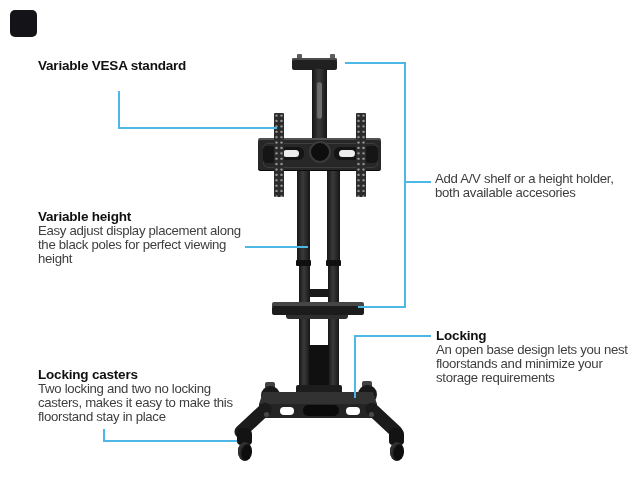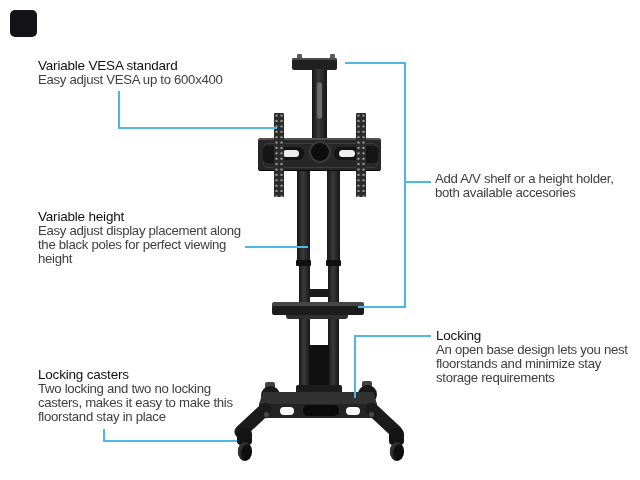--- a/index.html
+++ b/index.html
@@ -2,21 +2,21 @@
 <html><head>
 <meta charset="utf-8">
 <style>
   html,body{margin:0;padding:0;}
   body{width:640px;height:480px;background:#ffffff;overflow:hidden;
        font-family:"Liberation Sans","DejaVu Sans",sans-serif;}
   #canvas{position:relative;width:640px;height:480px;background:#fff;}
 
   
   .callout{position:absolute;}
-  .callout-title{font-size:13.5px;font-weight:normal;color:#101010;
+  .callout-title{font-size:13.5px;font-weight:bold;color:#101010;
                  line-height:14px;letter-spacing:-0.2px;white-space:nowrap;}
   .callout-body{font-size:13.2px;color:#3e3e3e;line-height:14px;
                 letter-spacing:-0.3px;white-space:pre-line;}
 
   
   .cline{position:absolute;background:#4db7e5;}
 
   
   .logo{position:absolute;left:10px;top:10px;width:27px;height:27px;
         background:#141418;border-radius:5px;}
@@ -105,21 +105,20 @@
   <div class="cline" style="left:345px;top:62px;width:61px;height:2px;"></div>
   <div class="cline" style="left:404px;top:62px;width:2px;height:246px;"></div>
   <div class="cline" style="left:404px;top:181px;width:27px;height:2px;"></div>
   <div class="cline" style="left:358px;top:306px;width:48px;height:2px;"></div>
 
   <div class="cline" style="left:355px;top:335px;width:76px;height:2px;"></div>
   <div class="cline" style="left:354px;top:335px;width:2px;height:63px;"></div>
 
   <div class="callout" style="left:38px;top:59px;">
     <div class="callout-title">Variable VESA standard</div>
-    <div class="callout-body">Easy adjust VESA up to 600x400</div>
   </div>
 
   <div class="callout" style="left:38px;top:210px;">
     <div class="callout-title">Variable height</div>
     <div class="callout-body">Easy adjust display placement along
 the black poles for perfect viewing
 height</div>
   </div>
 
   <div class="callout" style="left:38px;top:368px;">
@@ -130,17 +129,17 @@
   </div>
 
   <div class="callout" style="left:435px;top:172px;">
     <div class="callout-body">Add A/V shelf or a height holder,
 both available accesories</div>
   </div>
 
   <div class="callout" style="left:436px;top:329px;">
     <div class="callout-title">Locking</div>
     <div class="callout-body">An open base design lets you nest
-floorstands and minimize stay
+floorstands and minimize your
 storage requirements</div>
   </div>
 
 </div>
 
 </body></html>

